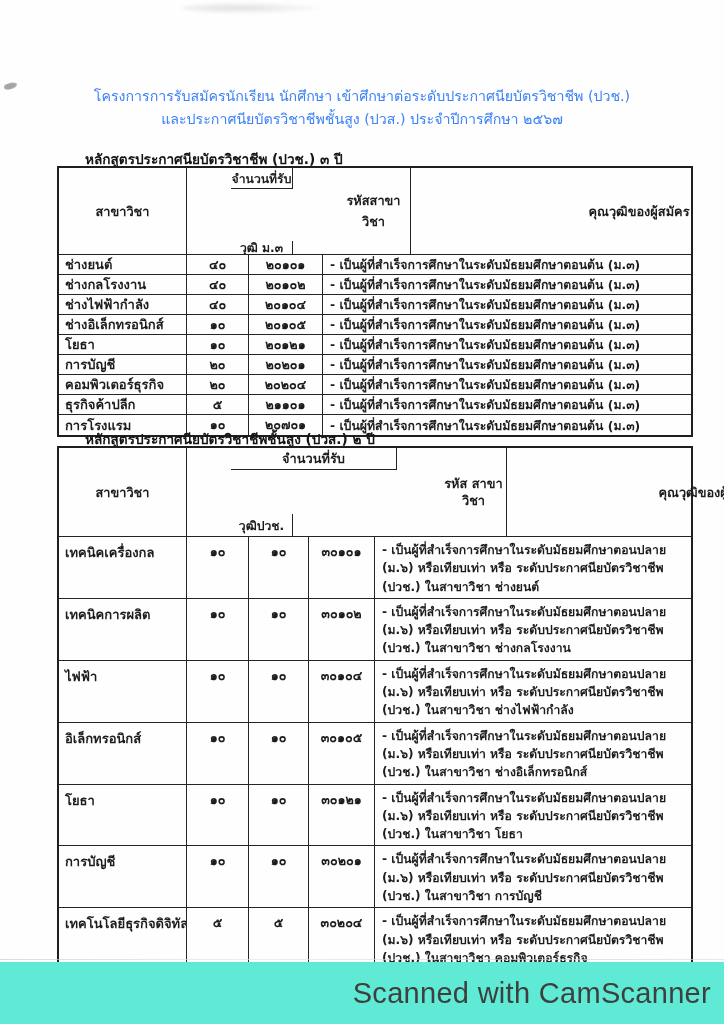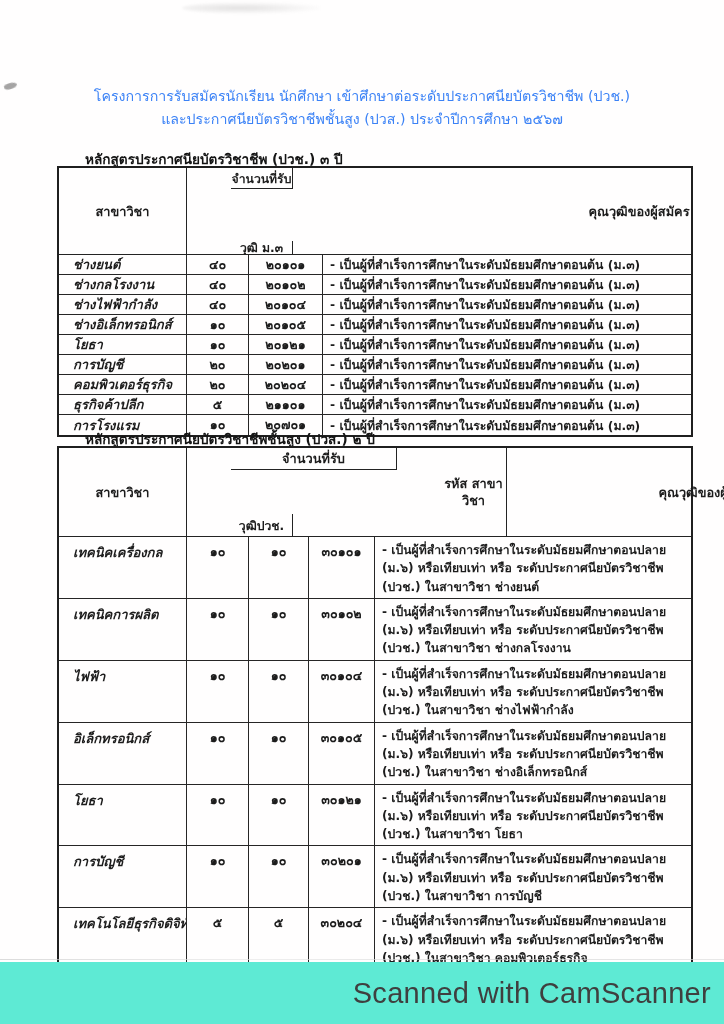--- a/index.html
+++ b/index.html
@@ -44,21 +44,21 @@
   .rs { grid-row:1 / 3; }
   .small { font-size:12.2px; }
   .wrap { line-height:1.35; white-space:normal; padding:0 3px; }
 
   .t1 .row { height:20px; border-bottom:1.4px solid #262626; }
   .t2 .row { min-height:60px; border-bottom:1.4px solid #262626; }
   .t1 .row:last-child, .t2 .row:last-child { border-bottom:none; }
 
   .c { border-right:1.4px solid #262626; font-weight:600; font-size:13px; overflow:hidden; }
   .c.last { border-right:none; }
-  .c.major { display:flex; align-items:center; padding-left:14px; white-space:nowrap;font-style:italic; }
+  .c.major { display:flex; align-items:center; padding-left:6px; white-space:nowrap; }
   .c.num { display:flex; align-items:center; justify-content:center; font-size:12.6px; }
   .t1 .c.qual { display:flex; align-items:center; padding-left:7px; white-space:nowrap; font-size:12.3px; }
   .t2 .c.major { align-items:flex-start; padding-top:5px; }
   .t2 .c.num { align-items:flex-start; padding-top:5px; }
   .t2 .c.qual { padding:4px 5px 2px 7px; font-size:12.2px; line-height:1.5; white-space:normal; }
 
   
   .doc-edge { position:absolute; top:959px; left:0; width:724px; height:1px;
     background:linear-gradient(90deg, #c9c9c9, #e6e6e6 35%, #d2d2d2 70%, #dcdcdc); opacity:.65; }
   .footer { position:absolute; top:962px; left:0; width:724px; height:62px; background:#5eead4;
@@ -78,20 +78,21 @@
     <div>และประกาศนียบัตรวิชาชีพชั้นสูง (ปวส.) ประจำปีการศึกษา  ๒๕๖๗</div>
   </div>
 
   <div class="section-heading sh1">หลักสูตรประกาศนียบัตรวิชาชีพ (ปวช.) ๓ ปี</div>
 
   <div class="tbl t1">
     <div class="hdr">
       <div class="hc rs">สาขาวิชา</div>
       <div class="hc split small">จำนวนที่รับ</div>
       <div class="hc small" style="grid-column:2; grid-row:2;margin-top:8px;">วุฒิ ม.๓</div>
+      <div class="hc rs" style="grid-column:3;">รหัสสาขาวิชา</div>
       <div class="hc rs last" style="grid-column:4;">คุณวุฒิของผู้สมัคร</div>
     </div>
     <div id="t1-body">
   <div class="row">
     <div class="c major">ช่างยนต์</div>
     <div class="c num">๔๐</div>
     <div class="c num">๒๐๑๐๑</div>
     <div class="c qual last">- เป็นผู้ที่สำเร็จการศึกษาในระดับมัธยมศึกษาตอนต้น (ม.๓)</div>
   </div>
 

